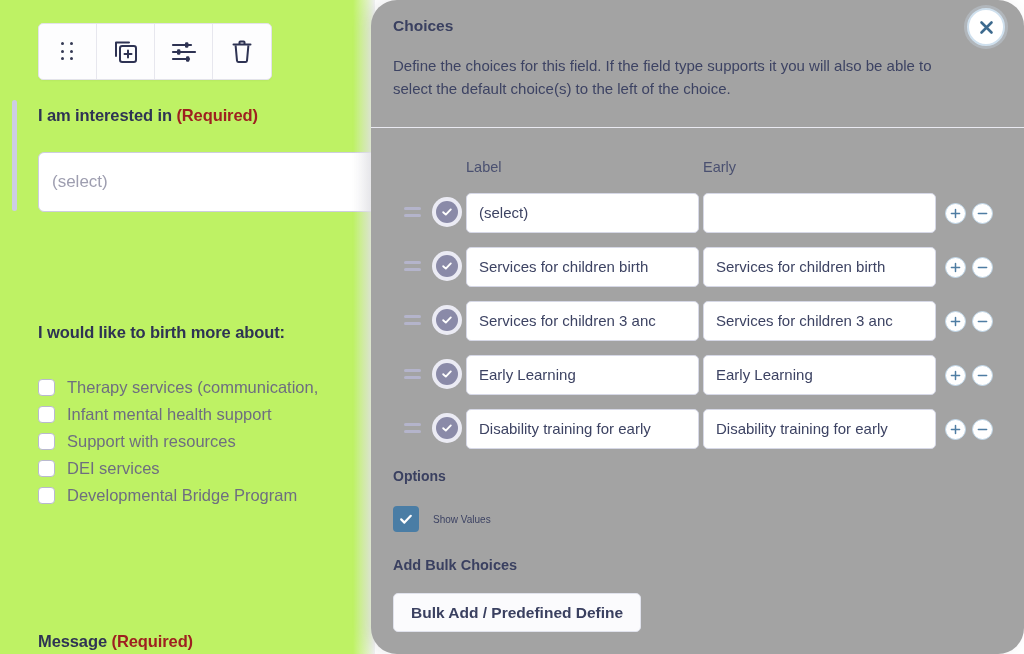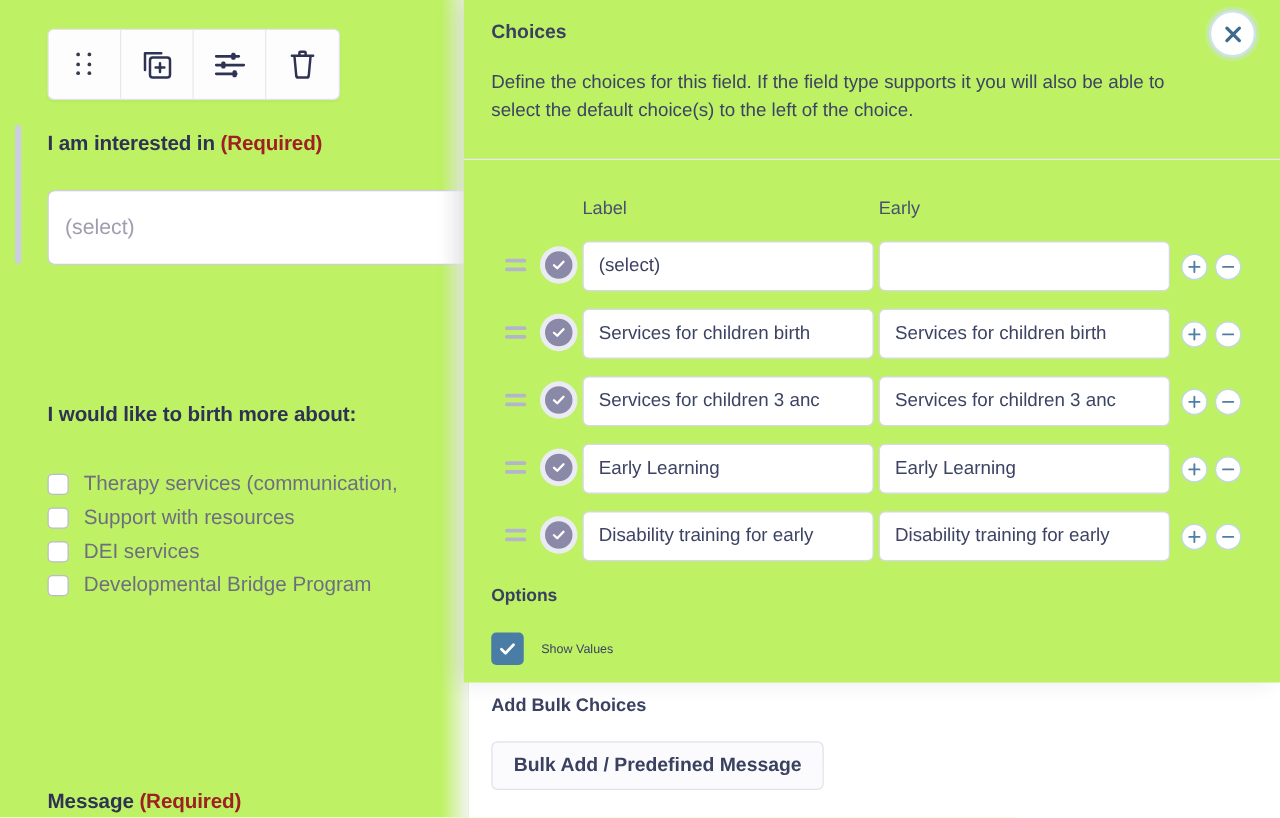--- a/index.html
+++ b/index.html
@@ -121,23 +121,24 @@
     font-size: 16.5px;
     color: #6e6e80;
     white-space: nowrap;
     text-align: right;
   }
 
   
   .panel {
     position: absolute;
     left: 371px; top: 0;
-    width: 653px; height: 546px;
-    background: #bef264;
+    width: 653px; height: 654px;
+    background: #a3a3a3;
     box-shadow: -6px 0 16px rgba(40,40,70,0.09);
+    border-radius: 26px;
   }
   .panel-head {
     position: absolute;
     left: 0; top: 0;
     width: 653px; height: 128px;
     border-bottom: 1px solid #e9e9f1;
   }
   .panel-title {
     position: absolute;
     left: 22px; top: 17px;
@@ -336,20 +337,24 @@
       <span>I would like to birth more about:</span>
     </div>
 
     <div class="cb-list">
       <div class="cb-row">
         <div class="cb-sq"></div>
         <div class="cb-txt">Therapy services (communication,</div>
       </div>
       <div class="cb-row">
         <div class="cb-sq"></div>
+        <div class="cb-txt">Infant mental health support</div>
+      </div>
+      <div class="cb-row">
+        <div class="cb-sq"></div>
         <div class="cb-txt">Support with resources</div>
       </div>
       <div class="cb-row">
         <div class="cb-sq"></div>
         <div class="cb-txt">DEI services</div>
       </div>
       <div class="cb-row">
         <div class="cb-sq"></div>
         <div class="cb-txt">Developmental Bridge Program</div>
       </div>
@@ -518,16 +523,16 @@
       <div class="sv-box">
         <svg width="16" height="16" viewBox="0 0 16 16">
           <path d="M3.2 8.4 L6.4 11.6 L12.8 4.8" fill="none" stroke="#ffffff" stroke-width="2.2" stroke-linecap="round" stroke-linejoin="round"></path>
         </svg>
       </div>
       <div class="sv-txt">Show Values</div>
     </div>
 
     <div class="bulk-head">Add Bulk Choices</div>
 
-    <div class="bulk-btn">Bulk Add / Predefined Message</div>
+    <div class="bulk-btn">Bulk Add / Predefined Define</div>
 
   </div>
 </div>
 
 </body></html>

